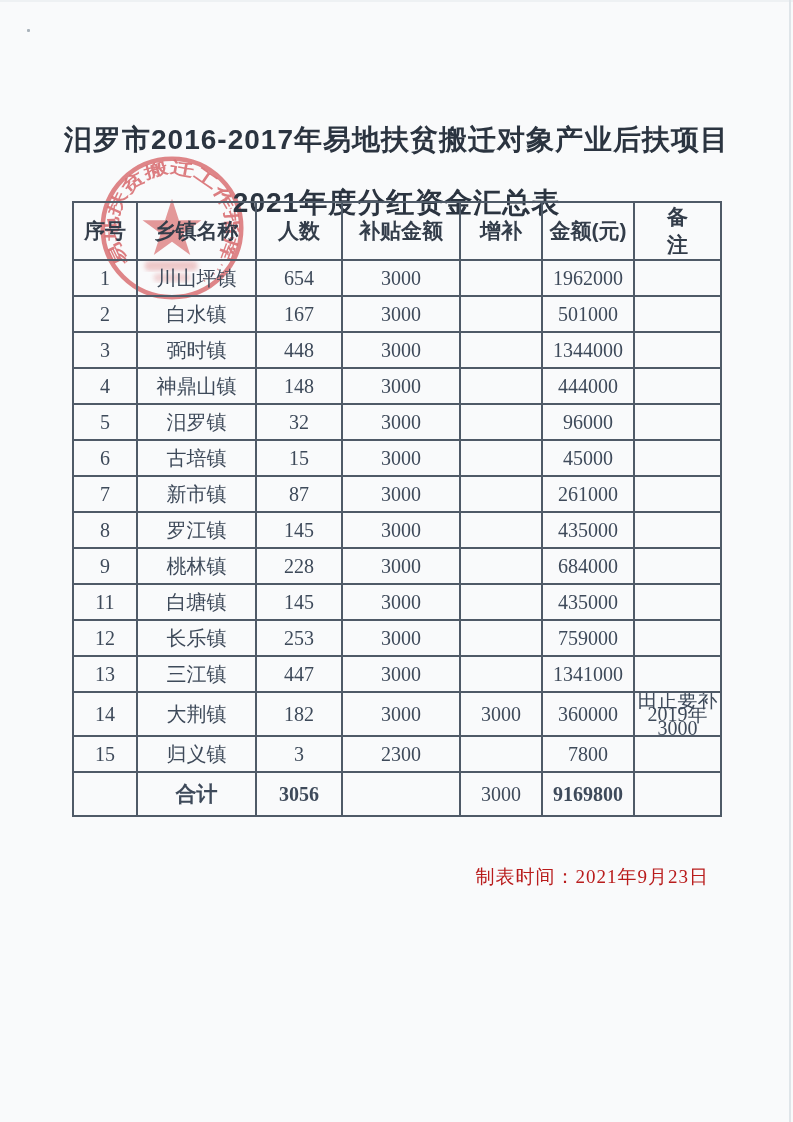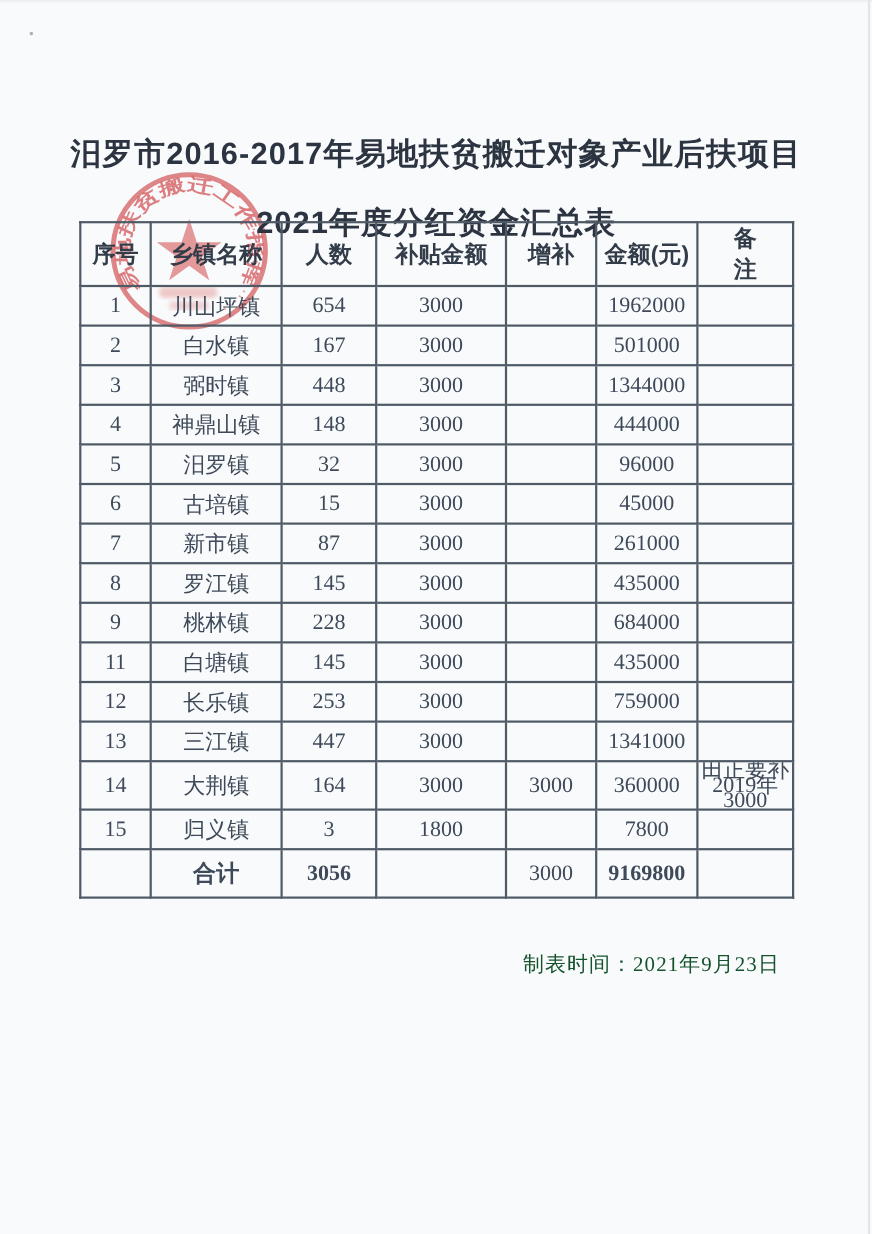--- a/index.html
+++ b/index.html
@@ -45,21 +45,21 @@
     height:34px;
     font-size:20px;color:#3e4a5a;
   }
   td.remark-cell{font-size:12px;line-height:14px;color:#45505e;padding:1px 2px;}
   tr.total-row td{height:42px;font-weight:700;}
   tr.total-row td:nth-child(2){font-family:"Liberation Sans","DejaVu Sans",sans-serif;font-size:21px;text-align:center;}
   tr.total-row td:nth-child(5){font-weight:400;}
 
   .footer-date{
     position:absolute;right:84px;top:864px;
-    font-size:19px;color:#14532d;letter-spacing:1px;
+    font-size:19px;color:#b91c1c;letter-spacing:1px;
   }
 
   .stamp{
     position:absolute;left:90px;top:146px;
     width:164px;height:164px;
     mix-blend-mode:multiply;opacity:0.85;
     pointer-events:none;
   }
 </style>
 </head>
@@ -218,31 +218,31 @@
           <td>三江镇</td>
           <td>447</td>
           <td>3000</td>
           <td></td>
           <td>1341000</td>
           <td></td>
         </tr>
         <tr>
           <td>14</td>
           <td>大荆镇</td>
-          <td>164</td>
+          <td>182</td>
           <td>3000</td>
           <td>3000</td>
           <td>360000</td>
           <td class="remark-cell">田正要补2019年3000</td>
         </tr>
         <tr>
           <td>15</td>
           <td>归义镇</td>
           <td>3</td>
-          <td>1800</td>
+          <td>2300</td>
           <td></td>
           <td>7800</td>
           <td></td>
         </tr>
         <tr class="total-row">
           <td></td>
           <td>合计</td>
           <td>3056</td>
           <td></td>
           <td>3000</td>

